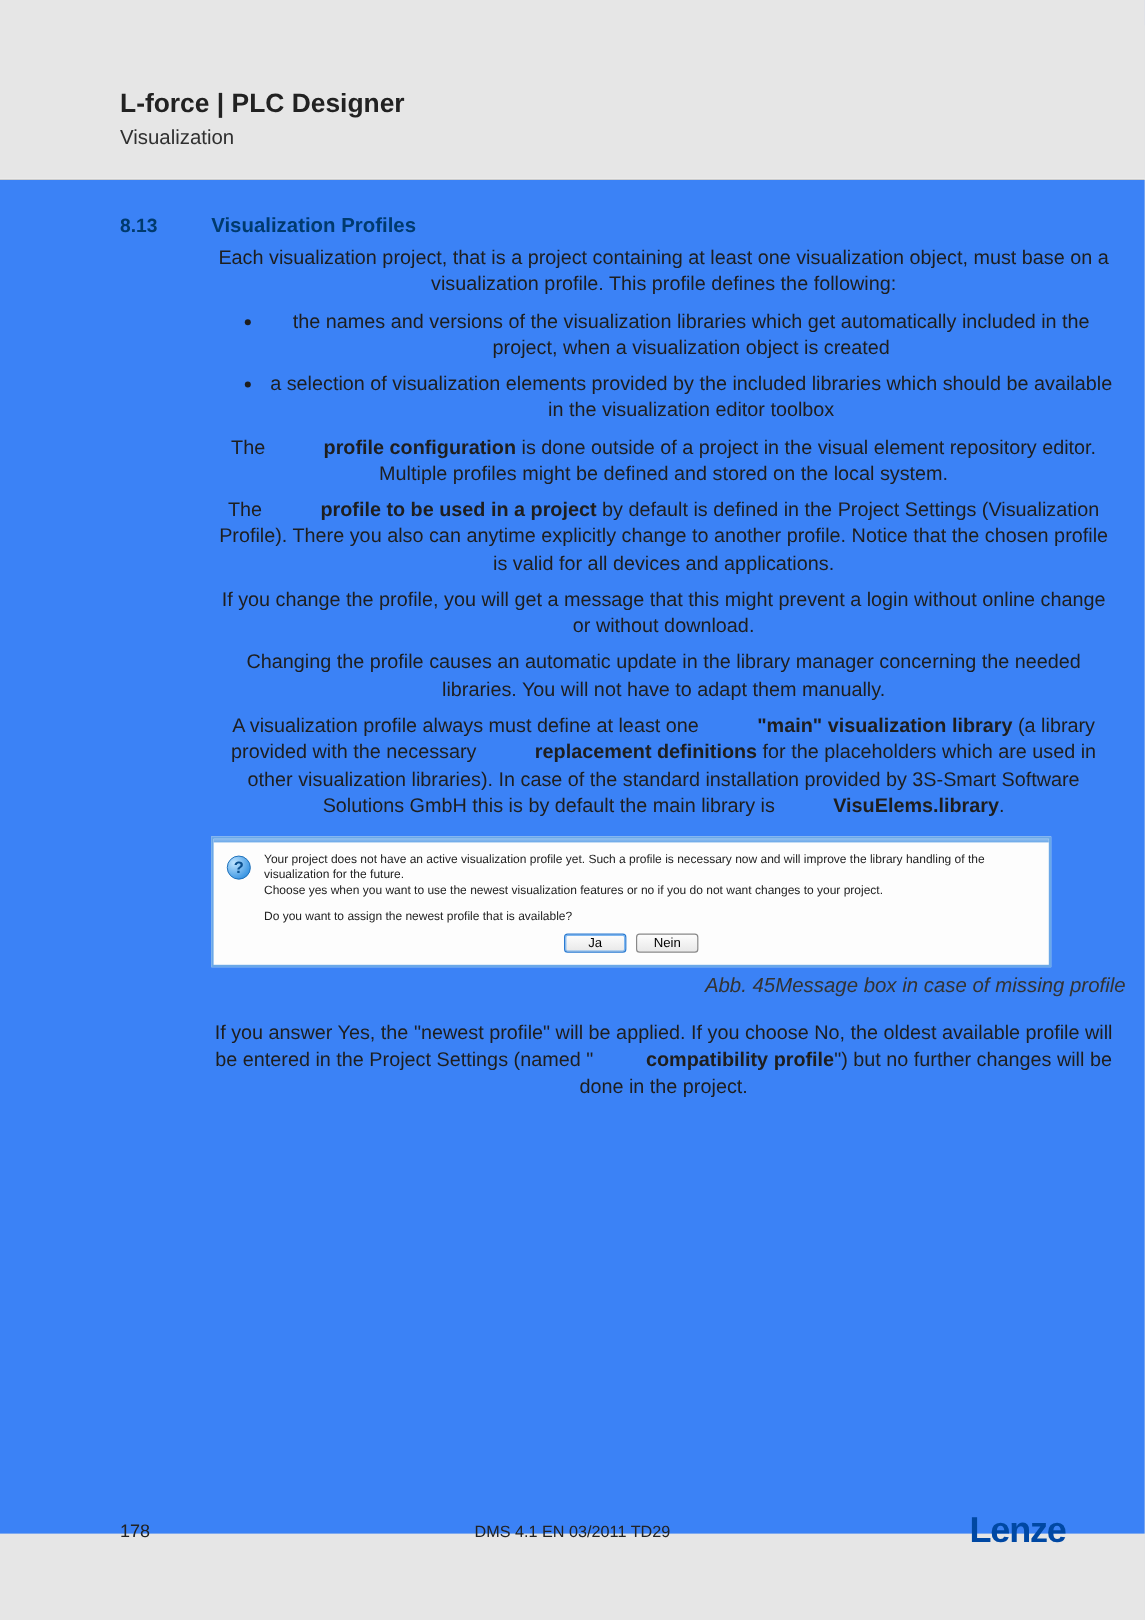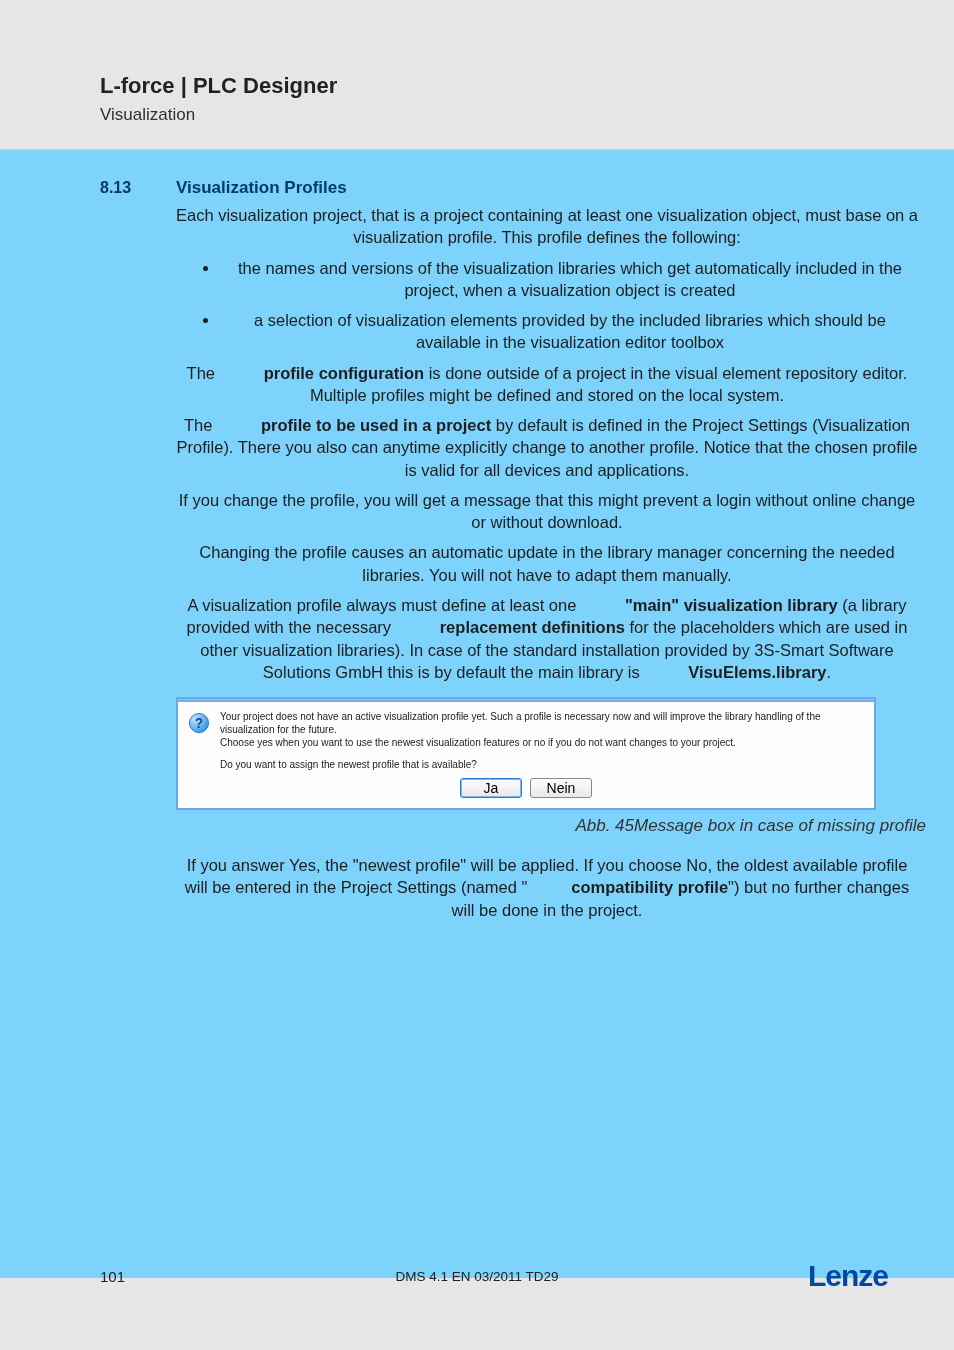--- a/index.html
+++ b/index.html
@@ -31,22 +31,22 @@
     color: #303030;
     margin-top: 6px;
   }
   .content-sep {
     height: 1px;
     background: #fff;
     margin-top: 24px;
     box-shadow: 0 1px 0 #ccc inset;
   }
   .body-area {
-    background: #7dd3fc;
-    padding: 28px 28px 0 100px;
+    background: #3b82f6;
+    padding: 28px 16px 0 100px;
     min-height: 1100px;
     position: relative;
   }
   .section-row {
     display: flex;
     align-items: baseline;
     gap: 32px;
   }
   .section-num {
     font-weight: 700;
@@ -121,24 +121,24 @@
     font-family: Tahoma, Arial, sans-serif;
     padding: 6px 10px 2px 42px;
   }
   .msgbox-buttons {
     display: flex;
     justify-content: center;
     gap: 8px;
     padding: 6px 0 10px 0;
   }
   .msgbox-buttons button {
-    font-size: 14px;
+    font-size: 11px;
     font-family: Tahoma, Arial, sans-serif;
     padding: 1px 0;
-    width: 62px;
+    width: 52px;
     background: linear-gradient(#fdfdfd, #e8e8e8);
     border: 1px solid #888;
     border-radius: 3px;
   }
   .msgbox-buttons button.primary {
     border: 1px solid #2a7bd2;
     box-shadow: 0 0 0 1px #7db6f0 inset;
   }
   .caption {
     margin-left: 76px;
@@ -260,17 +260,17 @@
 
     <div class="para-block">
       <div class="para" style="margin-top:18px">
         <span>If you answer Yes, the "newest profile" will be applied. If you choose No, the oldest available profile will be entered in the Project Settings (named "</span><span class="b">compatibility profile</span><span>") but no further changes will be done in the project.</span>
       </div>
     </div>
 
   </div>
 
   <div class="footer">
-    <div class="pagenum">101</div>
+    <div class="pagenum">178</div>
     <div class="docid">DMS 4.1 EN 03/2011 TD29</div>
     <div class="logo">Lenze</div>
   </div>
 </div>
 
 </body></html>

